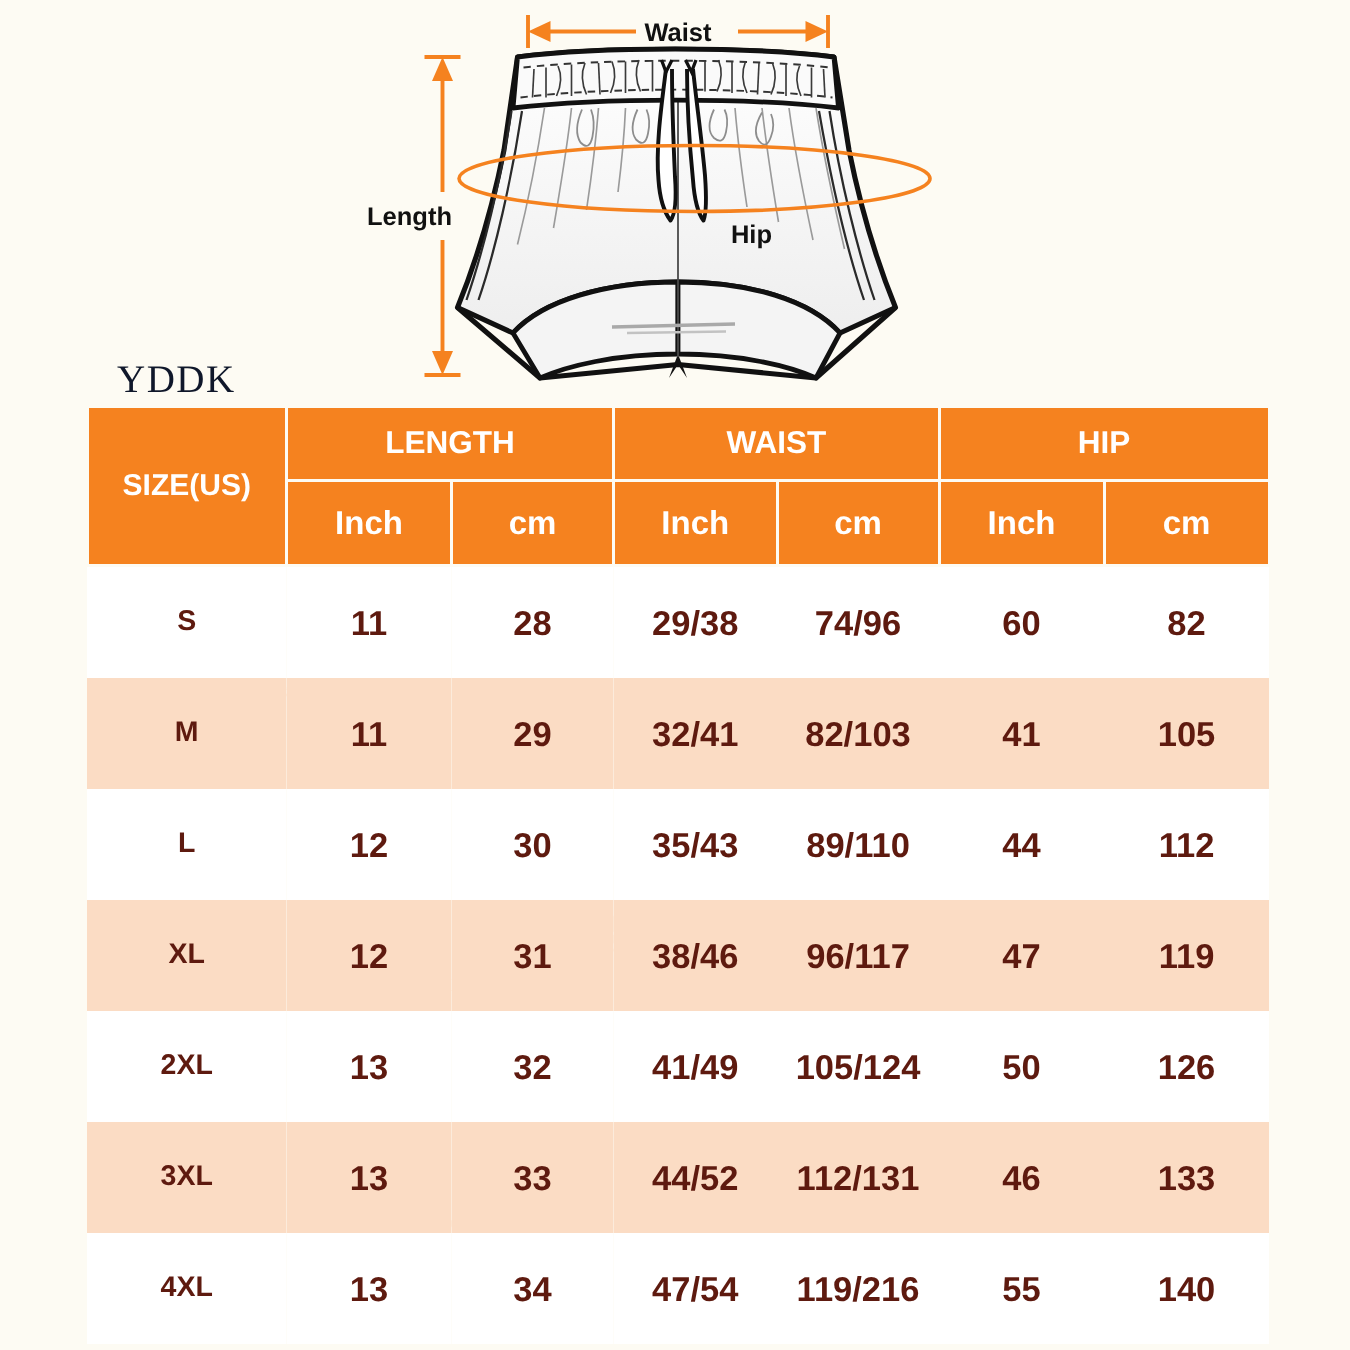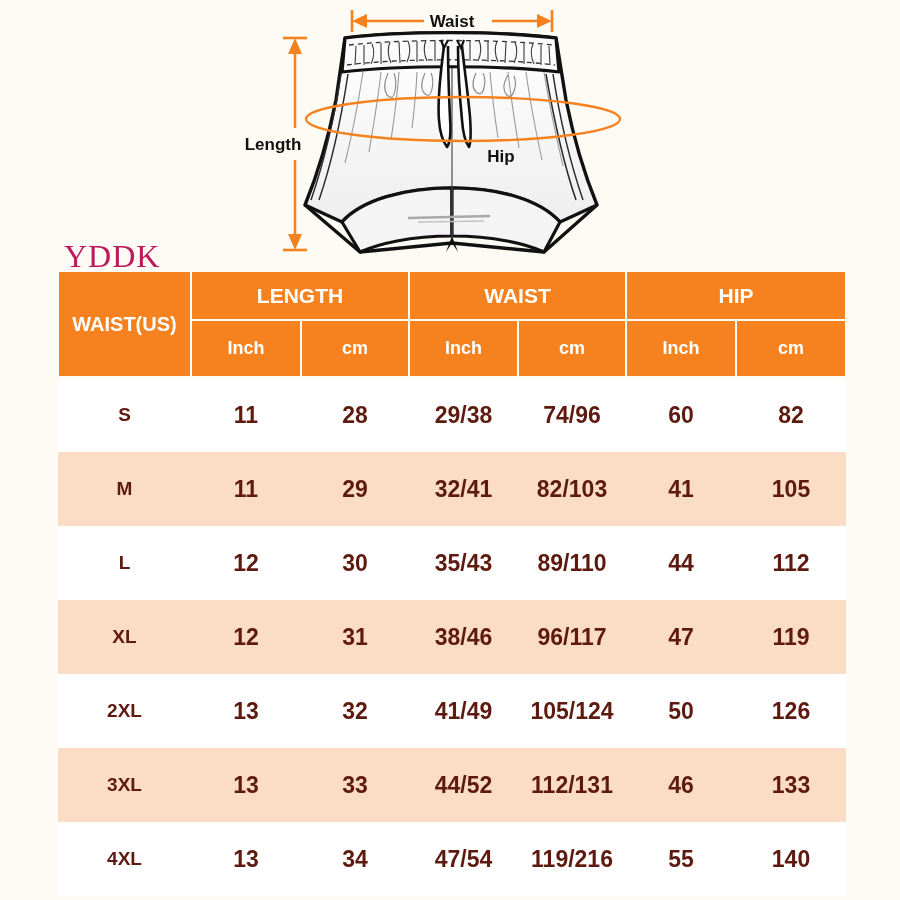--- a/index.html
+++ b/index.html
@@ -26,26 +26,26 @@
     left: 0;
     top: 0;
     width: 900px;
     height: 262px;
   }
   #diagram svg { display: block; }
 
   
   #brand {
     position: absolute;
-    left: 64px;
+    left: 78px;
     top: 240px;
     font-family: "Liberation Serif", serif;
-    font-size: 32px;
+    font-size: 26px;
     letter-spacing: 1px;
-    color: #be185d;
+    color: #0f172a;
     line-height: 1;
   }
 
   
   #size-table {
     position: absolute;
     left: 57px;
     top: 270px;
     width: 788px;
     border-collapse: collapse;
@@ -58,21 +58,21 @@
   .hdr {
     background: #f5821f;
     color: #ffffff;
     font-weight: bold;
     text-align: center;
     vertical-align: middle;
     border: 2px solid #fdfbf3;
     position: relative;
   }
   .hdr-group { font-size: 21px; height: 47px; }
-  .hdr-sub   { font-size: 18px; height: 55px; }
+  .hdr-sub   { font-size: 22px; height: 55px; }
   .hdr-size  { font-size: 20px; height: 102px; }
 
   .cell {
     text-align: center;
     vertical-align: middle;
     color: #5e1a0f;
     font-weight: bold;
     font-size: 23px;
     height: 74px;
     position: relative;
@@ -279,21 +279,21 @@
       <col style="width:133px">
         <col style="width:110px">
         <col style="width:108px">
       <col style="width:109px">
         <col style="width:108px">
         <col style="width:110px">
         <col style="width:110px">
     </colgroup>
     <thead>
       <tr>
-        <th class="hdr hdr-size" rowspan="2">WAIST(US)</th>
+        <th class="hdr hdr-size" rowspan="2">SIZE(US)</th>
         <th class="hdr hdr-group" colspan="2">LENGTH</th>
         <th class="hdr hdr-group" colspan="2">WAIST</th>
         <th class="hdr hdr-group" colspan="2">HIP</th>
       </tr>
       <tr>
         <th class="hdr hdr-sub">Inch</th>
         <th class="hdr hdr-sub">cm</th>
         <th class="hdr hdr-sub">Inch</th>
         <th class="hdr hdr-sub">cm</th>
         <th class="hdr hdr-sub">Inch</th>

